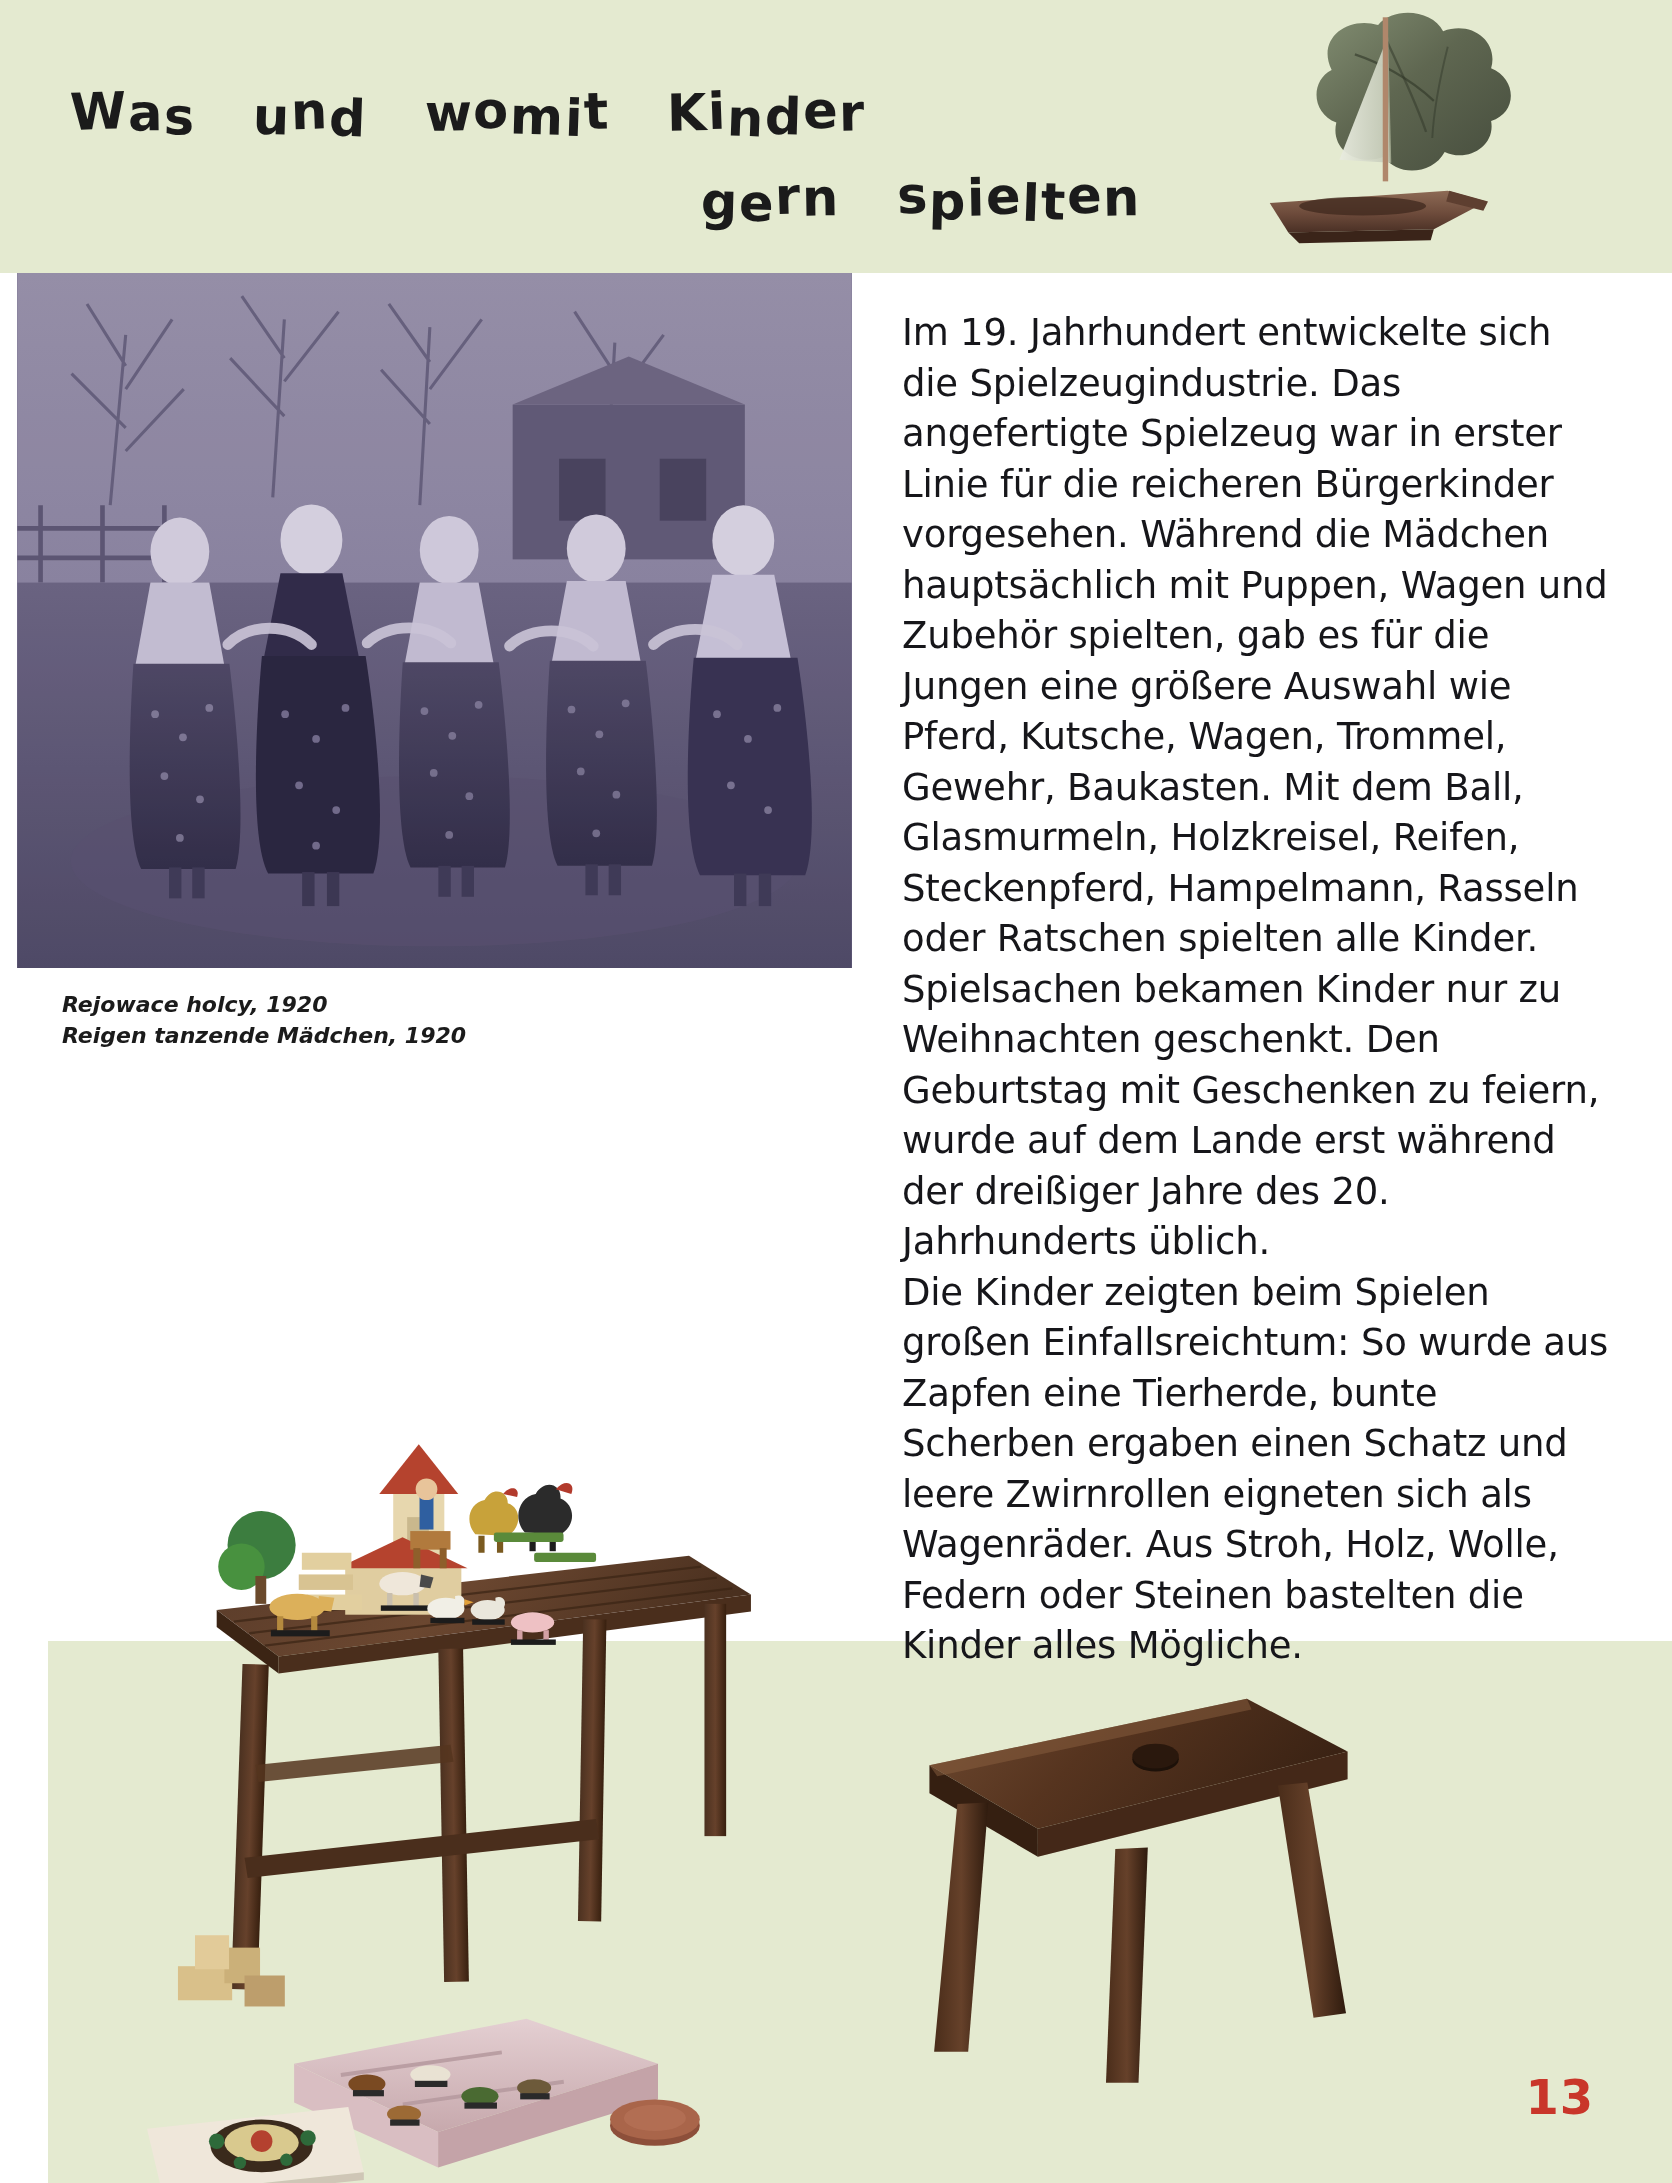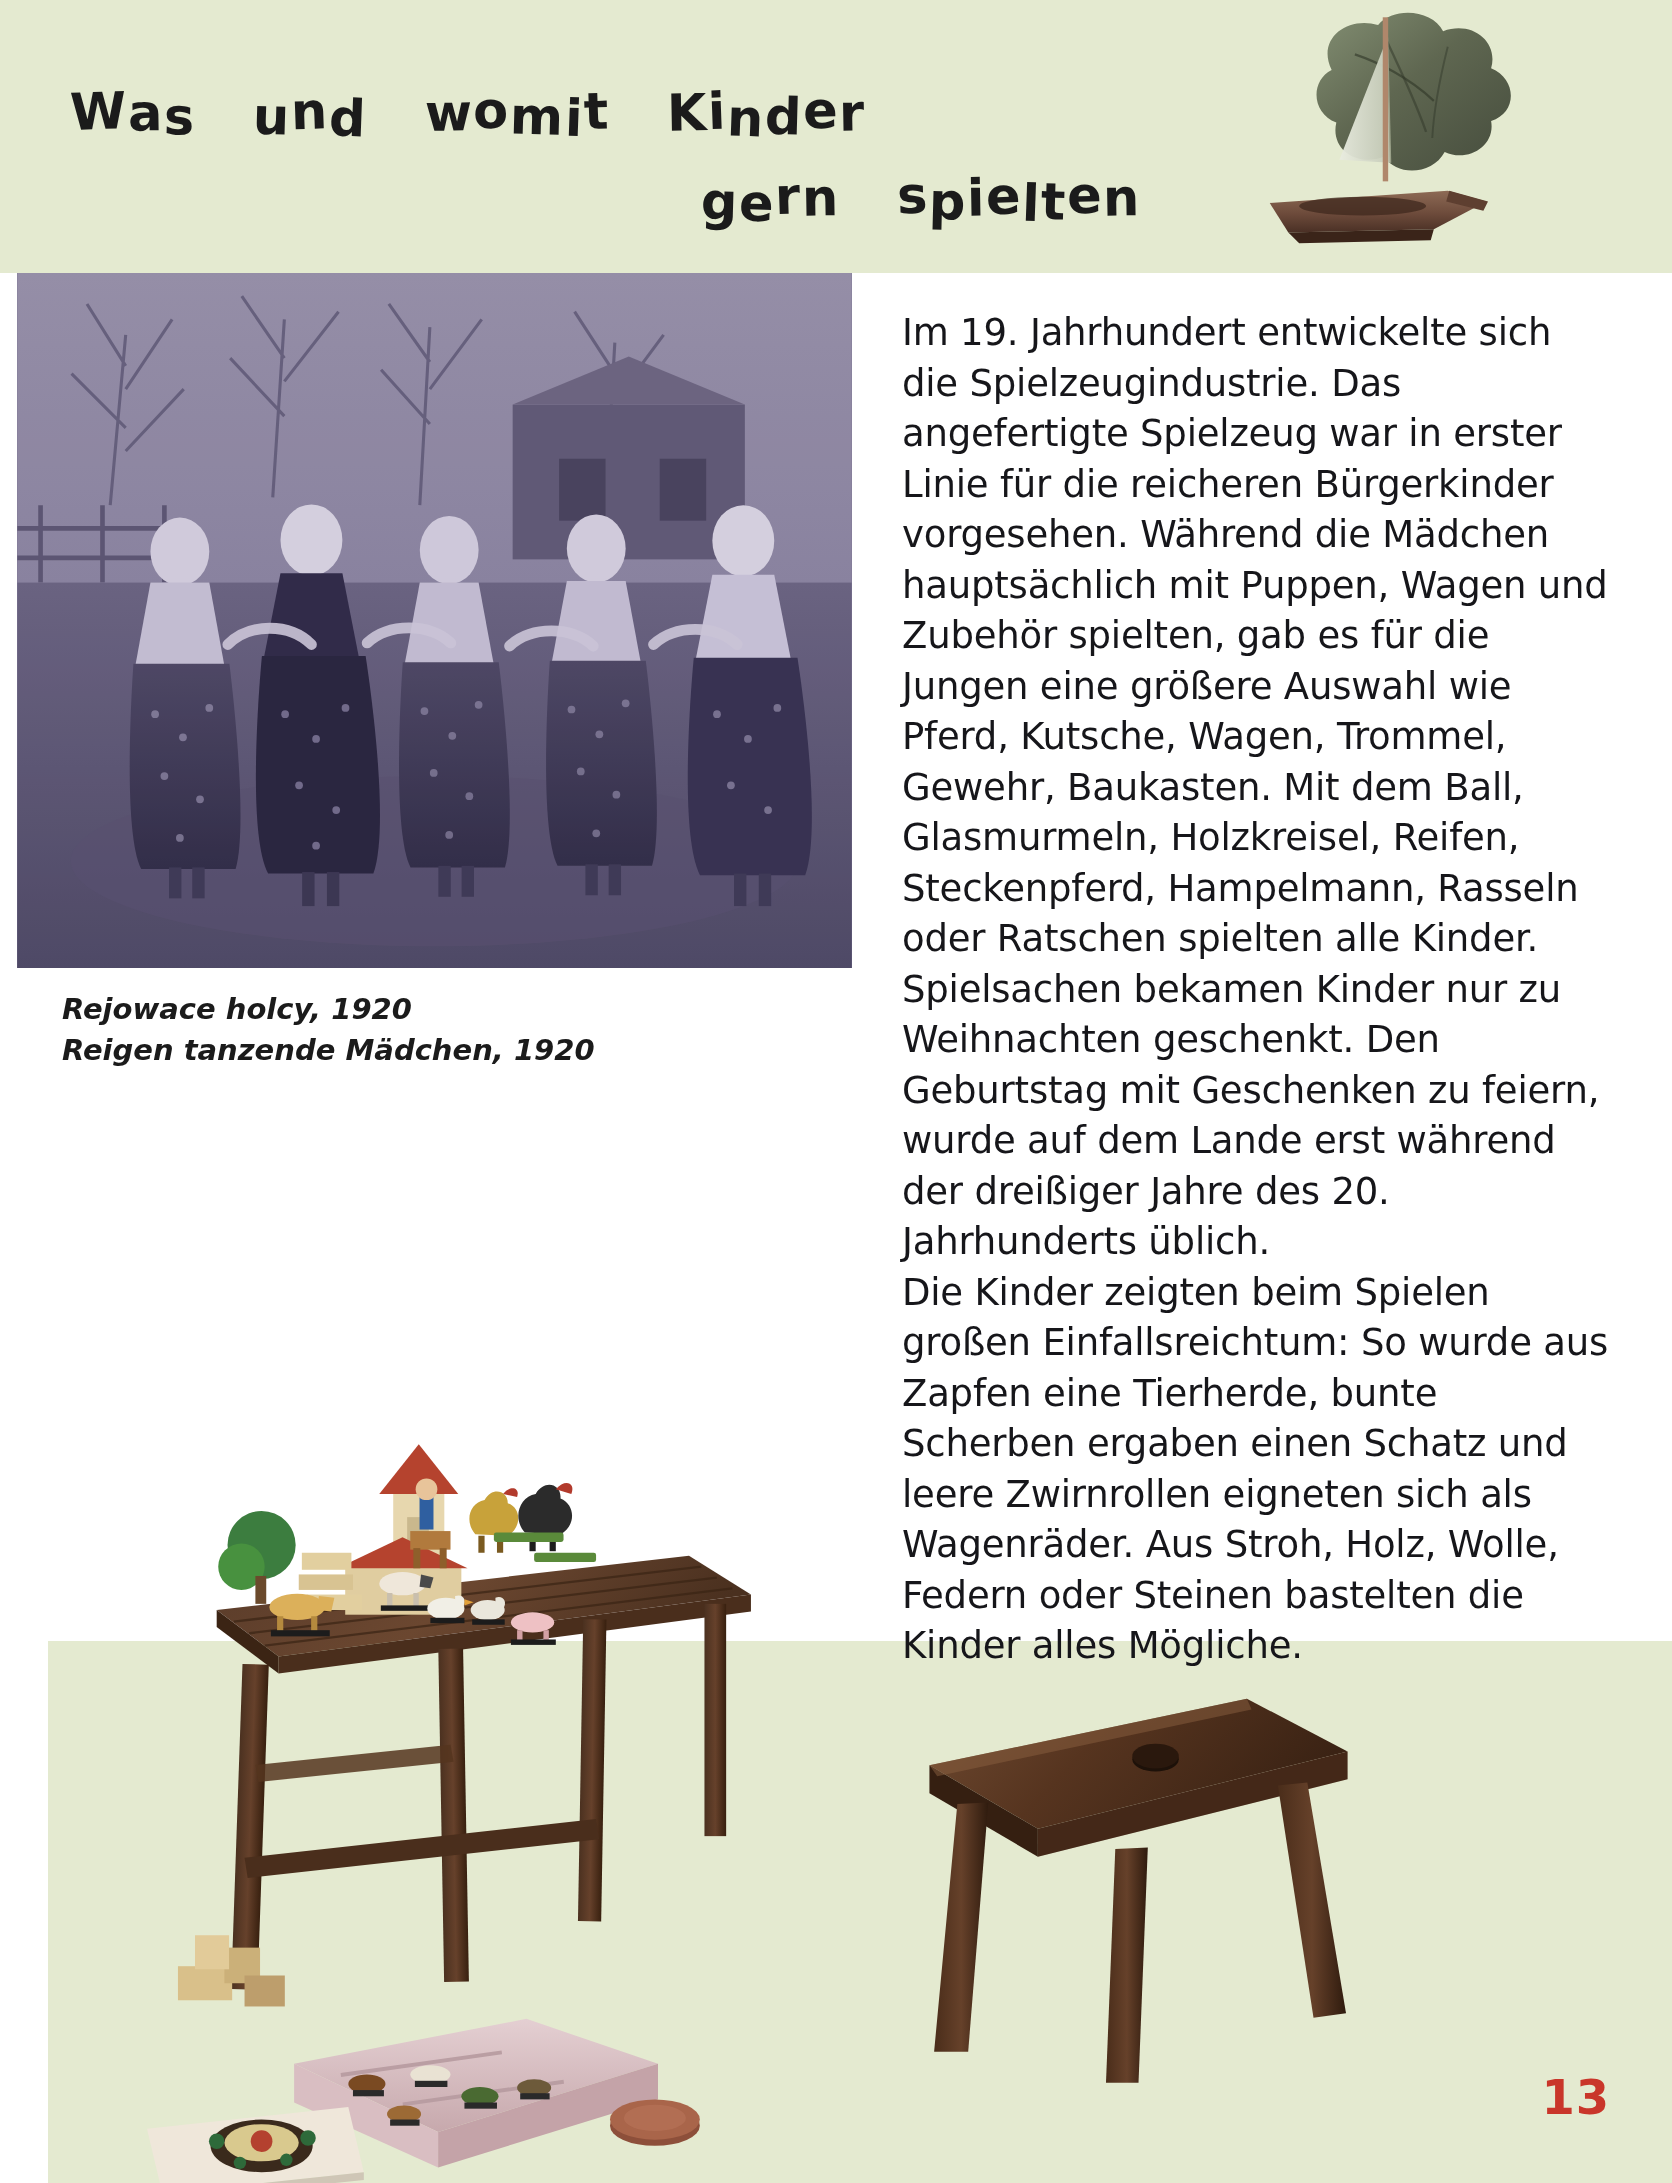--- a/index.html
+++ b/index.html
@@ -90,21 +90,21 @@
     background: #7b7590;
   }
   .caption {
     position: absolute;
     left: 62px; top: 989px;
     width: 774px;
     color: #1b1b1b;
     font-family: "DejaVu Sans", sans-serif;
     font-style: italic;
     font-weight: 600;
-    font-size: 29px;
+    font-size: 22px;
     line-height: 1.42;
   }
 
   
   .text-col {
     position: absolute;
     left: 902px; top: 308px;
     width: 712px;
     color: #16161a;
     font-family: "DejaVu Sans", sans-serif;
@@ -122,21 +122,21 @@
   }
   .photo-stool {
     position: absolute;
     left: 883px; top: 1649px;
     width: 542px; height: 465px;
   }
 
   
   .page-number {
     position: absolute;
-    right: 62px; bottom: 58px;
+    right: 78px; bottom: 58px;
     color: #c9362a;
     font-family: "DejaVu Sans", sans-serif;
     font-weight: 700;
     font-size: 48px;
     letter-spacing: 0.8px;
   }
 </style>
 </head>
 <body>
 

